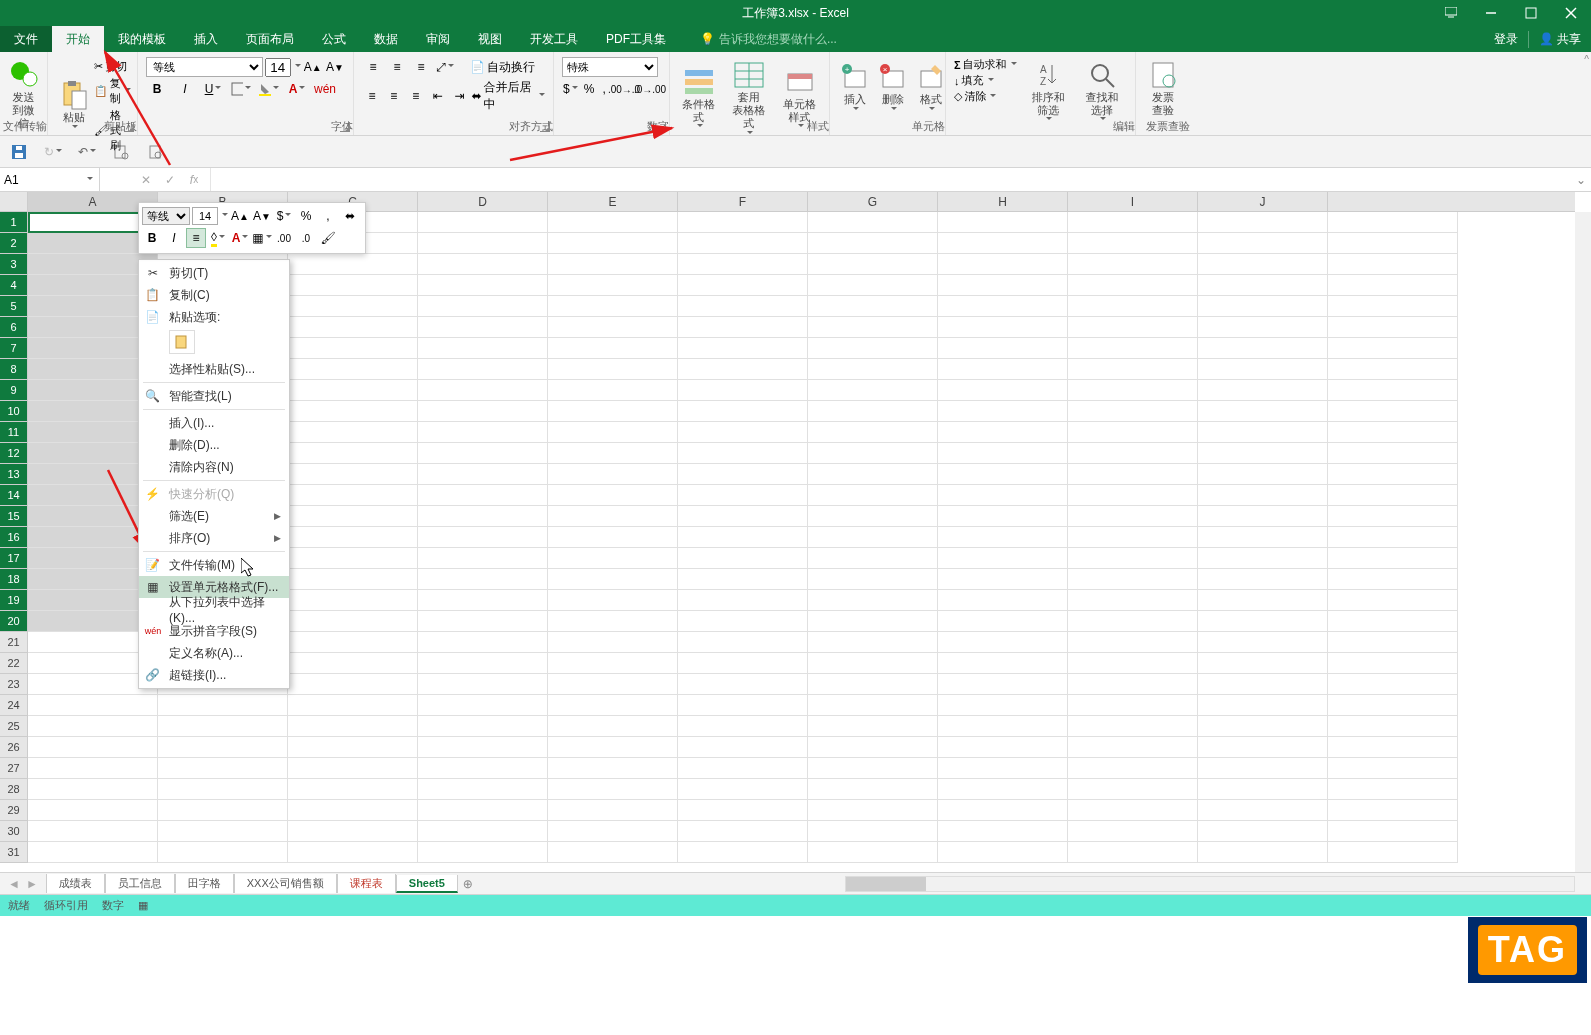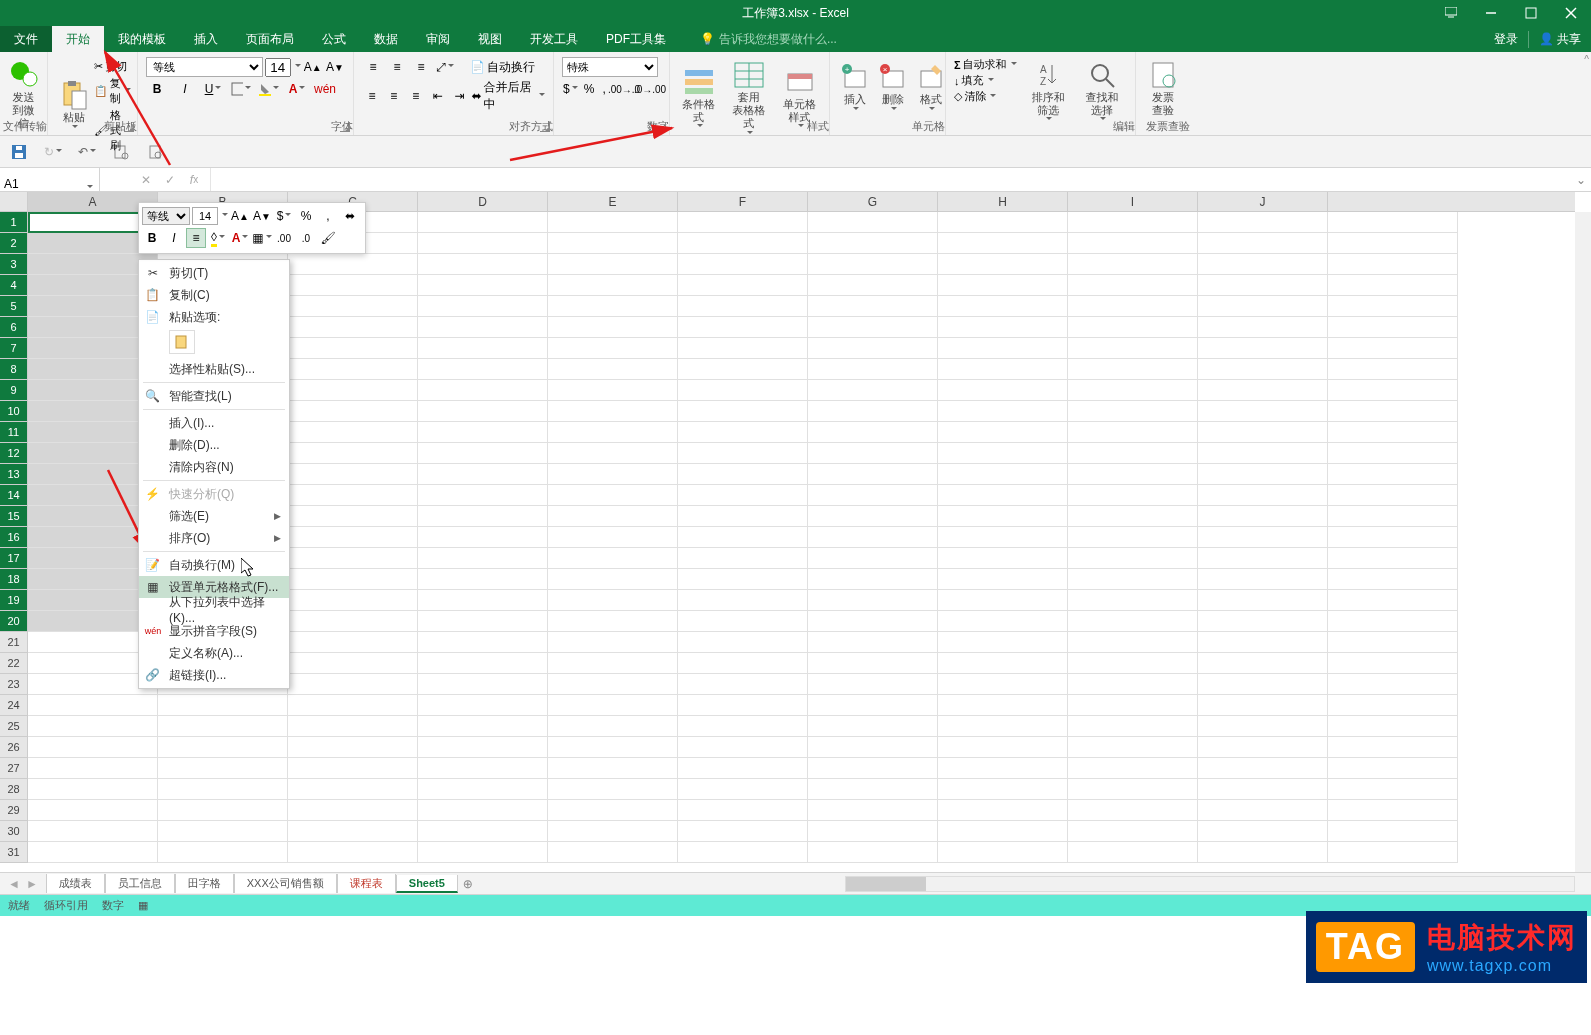--- a/index.html
+++ b/index.html
@@ -37,21 +37,21 @@
 .fontsize { width: 26px; text-align: center; }
 
 .small-btn { width: 22px; height: 20px; display: inline-flex; align-items: center; justify-content: center; border: 1px solid transparent; }
 
 
 .qat { height: 32px; background: #f3f3f3; border-bottom: 1px solid #d4d4d4; display: flex; align-items: center; padding: 0 8px; gap: 12px; }
 .qat .qbtn { width: 22px; height: 22px; display: flex; align-items: center; justify-content: center; color: #666; }
 
 
 .formulabar { height: 24px; background: #fff; border-bottom: 1px solid #d4d4d4; display: flex; align-items: center; }
-.namebox { width: 100px; border-right: 1px solid #d4d4d4; height: 100%; display: flex; align-items: flex-end; padding: 0 4px; position: relative; }
+.namebox { width: 100px; border-right: 1px solid #d4d4d4; height: 100%; display: flex; align-items: center; padding: 0 4px; position: relative; }
 .namebox input { border: none; width: 70px; font-size: 12px; outline: none; }
 .namebox .dd-arrow { position: absolute; right: 6px; }
 .fb-btns { display: flex; gap: 0; padding: 0 4px; border-right: 1px solid #e5e5e5; height: 100%; align-items: center; }
 .fb-btns .fbb { width: 24px; display: flex; align-items: center; justify-content: center; color: #aaa; font-size: 12px; }
 .fb-input { flex: 1; border: none; height: 100%; padding: 0 4px; outline: none; }
 .fb-expand { width: 20px; display: flex; align-items: center; justify-content: center; color: #888; }
 
 
 .grid-area { position: relative; height: 680px; background: #fff; }
 .corner { position: absolute; left: 0; top: 0; width: 28px; height: 20px; background: #e6e6e6; border-right: 1px solid #ccc; border-bottom: 1px solid #ccc; }
@@ -1014,21 +1014,21 @@
       <span>筛选(E)</span>
       <span class="subarrow">▶</span>
     </div>
   <div class="citem">
       <span>排序(O)</span>
       <span class="subarrow">▶</span>
     </div>
   <div class="sep"></div>
   <div class="citem">
       <span class="cicon">📝</span>
-      <span>自动换行(M)</span>
+      <span>文件传输(M)</span>
     </div>
   <div class="citem hover">
       <span class="cicon">▦</span>
       <span>设置单元格格式(F)...</span>
     </div>
   <div class="citem">
       <span>从下拉列表中选择(K)...</span>
     </div>
   <div class="citem">
       <span class="cicon" style="color:#c00;font-size:9px">wén</span>
@@ -1077,17 +1077,13 @@
 
 <div class="statusbar">
   <span>就绪</span>
   <span>循环引用</span>
   <span>数字</span>
   <span>▦</span>
 </div>
 
 <div class="watermark">
   <div class="tag">TAG</div>
-  <div>
-    <div class="txt1">电脑技术网</div>
-    <div class="txt2">www.tagxp.com</div>
-  </div>
 </div>
 
 </body></html>

